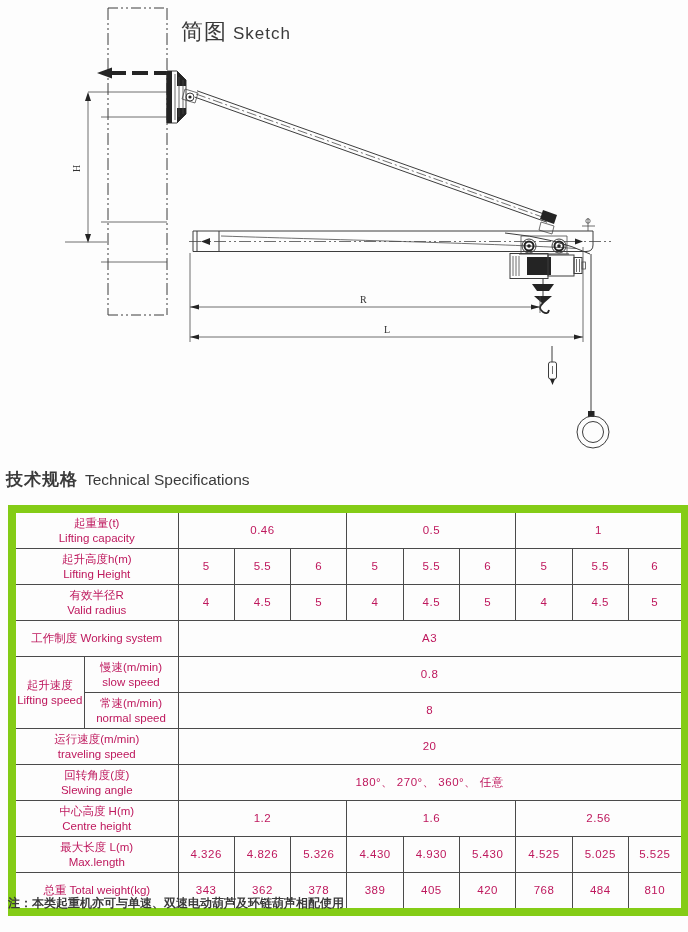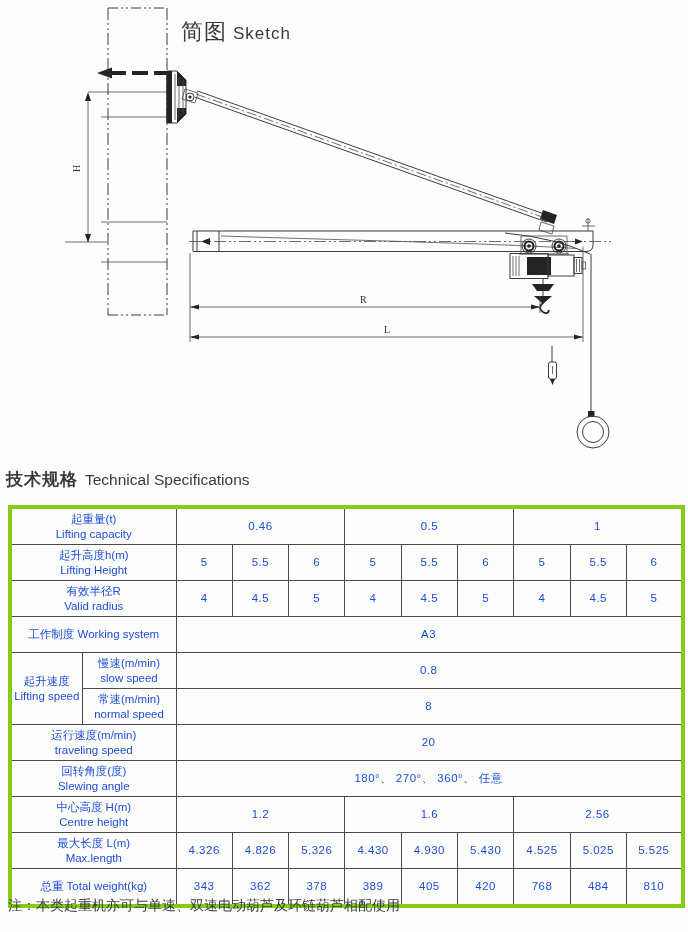--- a/index.html
+++ b/index.html
@@ -16,34 +16,34 @@
   .sketch-title .zh{font-weight:normal;font-size:22px;}
   .sketch-title .en{font-size:17px;margin-left:6px;}
   .section-heading{
     position:absolute;left:6px;top:468px;white-space:nowrap;
   }
   .section-heading .zh{font-weight:bold;font-size:17px;letter-spacing:1px;}
   .section-heading .en{font-size:15.5px;margin-left:7px;}
   table.spec{
     position:absolute;left:8px;top:505px;
     width:673px;border-collapse:collapse;table-layout:fixed;
-    border:4px solid #84cc16;color:#1d4ed8;
+    border:8px solid #84cc16;color:#be185d;
   }
   table.spec td{
     border:1px solid #4a4a4a;height:35px;padding:0 1px;
     text-align:center;vertical-align:middle;
     font-size:11.5px;line-height:1.3;overflow:hidden;
   }
   .cell-2line div{display:block;}
   .val{font-size:11.5px;letter-spacing:0.5px;}
   .note{
     position:absolute;left:8px;top:895px;width:676px;
     font-size:11px;line-height:1.45;color:#3a3a3a;white-space:nowrap;
   }
-  .note .zh{font-weight:normal;font-size:14px;}
+  .note .zh{font-weight:bold;font-size:12px;}
   svg .ln{stroke:#3d3d3d;stroke-width:1;fill:none;}
   svg .thin{stroke:#4a4a4a;stroke-width:0.8;fill:none;}
   svg .dark{fill:#242424;stroke:none;}
   svg text{fill:#333;font-family:"Liberation Serif",serif;font-size:10px;}
 </style>
 </head>
 <body>
 
 <div class="sketch-wrap">
 <svg width="688" height="465" viewBox="0 0 688 465">

